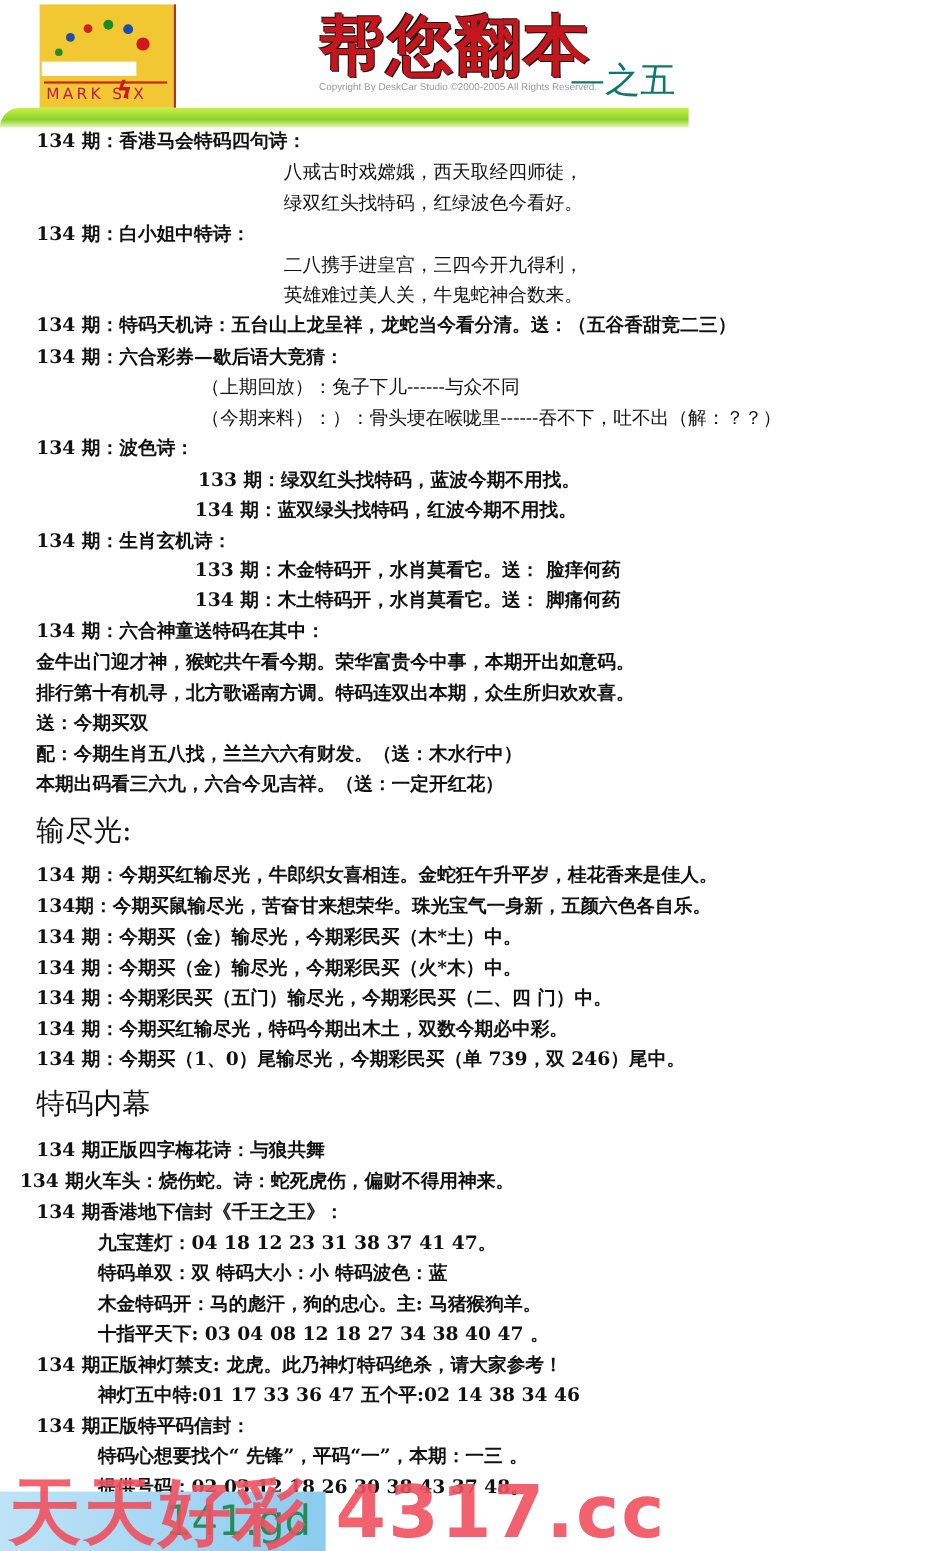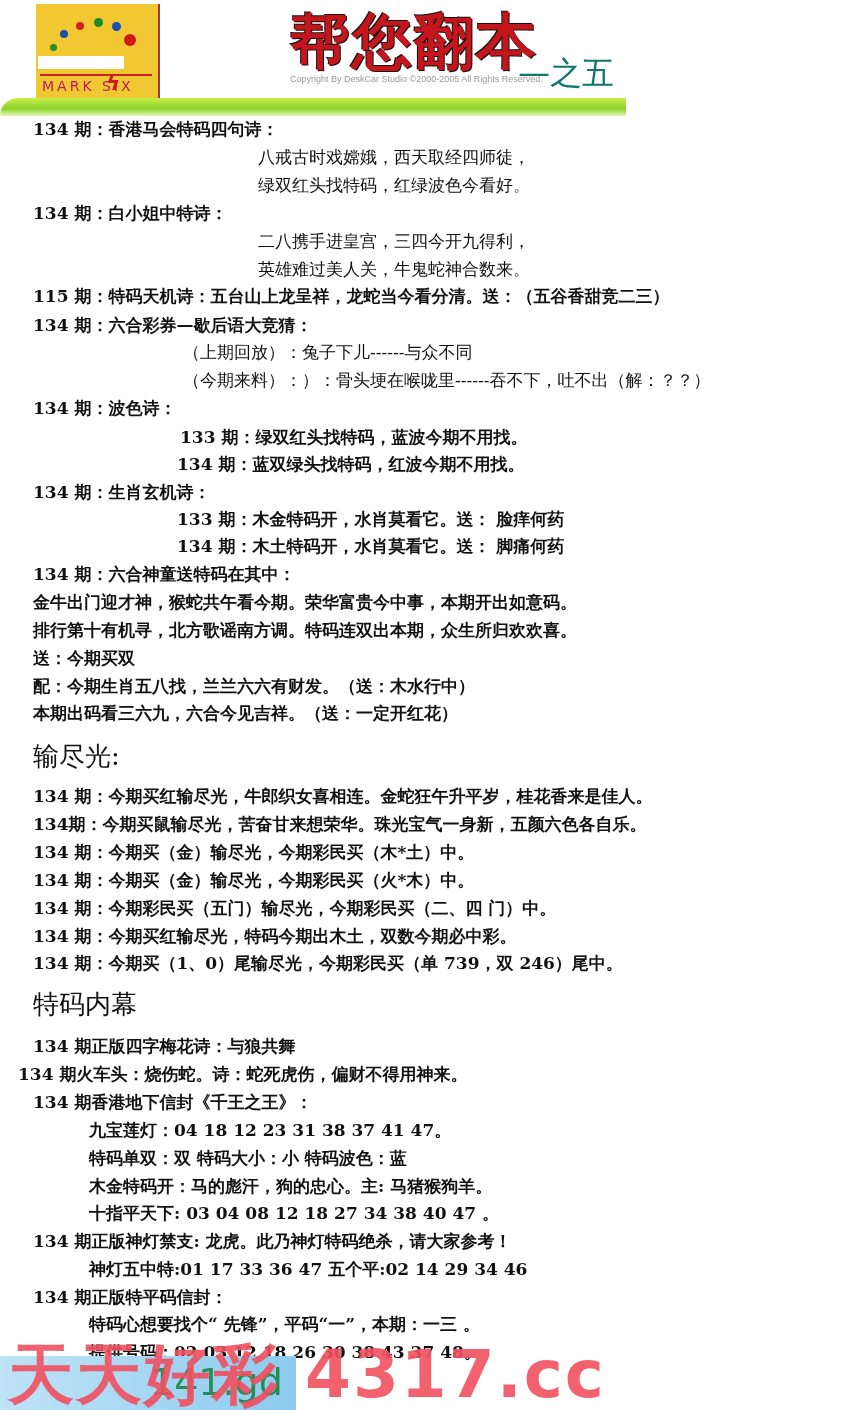--- a/index.html
+++ b/index.html
@@ -46,21 +46,21 @@
 
 <div>
   <div class="ln b" style="left:33px;top:118px">134 期：香港马会特码四句诗：</div>
   <div class="ln" style="left:258px;top:146px">八戒古时戏嫦娥，西天取经四师徒，</div>
   <div class="ln" style="left:258px;top:174px">绿双红头找特码，红绿波色今看好。</div>
 
   <div class="ln b" style="left:33px;top:202px">134 期：白小姐中特诗：</div>
   <div class="ln" style="left:258px;top:230px">二八携手进皇宫，三四今开九得利，</div>
   <div class="ln" style="left:258px;top:258px">英雄难过美人关，牛鬼蛇神合数来。</div>
 
-  <div class="ln b" style="left:33px;top:285px">115 期：特码天机诗：五台山上龙呈祥，龙蛇当今看分清。送：（五谷香甜竞二三）</div>
+  <div class="ln b" style="left:33px;top:285px">134 期：特码天机诗：五台山上龙呈祥，龙蛇当今看分清。送：（五谷香甜竞二三）</div>
 
   <div class="ln b" style="left:33px;top:314px">134 期：六合彩券—歇后语大竞猜：</div>
   <div class="ln" style="left:183px;top:341px">（上期回放）：兔子下儿------与众不同</div>
   <div class="ln" style="left:183px;top:369px">（今期来料）：）：骨头埂在喉咙里------吞不下，吐不出（解：？？）</div>
 
   <div class="ln b" style="left:33px;top:397px">134 期：波色诗：</div>
   <div class="ln b" style="left:180px;top:426px">133 期：绿双红头找特码，蓝波今期不用找。</div>
   <div class="ln b" style="left:177px;top:453px">134 期：蓝双绿头找特码，红波今期不用找。</div>
 
   <div class="ln b" style="left:33px;top:481px">134 期：生肖玄机诗：</div>
@@ -85,21 +85,21 @@
 
   <div class="ln h2" style="left:33px;top:988px">特码内幕</div>
   <div class="ln b" style="left:33px;top:1035px">134 期正版四字梅花诗：与狼共舞</div>
   <div class="ln b" style="left:18px;top:1063px">134 期火车头：烧伤蛇。诗：蛇死虎伤，偏财不得用神来。</div>
   <div class="ln b" style="left:33px;top:1091px">134 期香港地下信封《千王之王》：</div>
   <div class="ln b" style="left:89px;top:1119px">九宝莲灯：04   18   12   23   31   38   37 41 47。</div>
   <div class="ln b" style="left:89px;top:1147px">特码单双：双  特码大小：小 特码波色：蓝</div>
   <div class="ln b" style="left:89px;top:1175px">木金特码开：马的彪汗，狗的忠心。主: 马猪猴狗羊。</div>
   <div class="ln b" style="left:89px;top:1202px">十指平天下: 03 04 08 12 18 27 34 38 40 47 。</div>
   <div class="ln b" style="left:33px;top:1230px">134 期正版神灯禁支: 龙虎。此乃神灯特码绝杀，请大家参考！</div>
-  <div class="ln b" style="left:89px;top:1258px">神灯五中特:01 17 33 36 47 五个平:02 14 29 34 46</div>
+  <div class="ln b" style="left:89px;top:1258px">神灯五中特:01 17 33 36 47 五个平:02 14 38 34 46</div>
   <div class="ln b" style="left:33px;top:1286px">134 期正版特平码信封：</div>
   <div class="ln b" style="left:89px;top:1313px">特码心想要找个“ 先锋”，平码“一”，本期：一三  。</div>
   <div class="ln b" style="left:89px;top:1341px">提供号码：02 03 12 18 26 30 38 43 37 48。</div>
 </div>
 
 <div class="wm1"></div>
 <div class="wm1txt">141.gd</div>
 <div class="wm2">天天好彩 4317.cc</div>
 
 </body></html>

